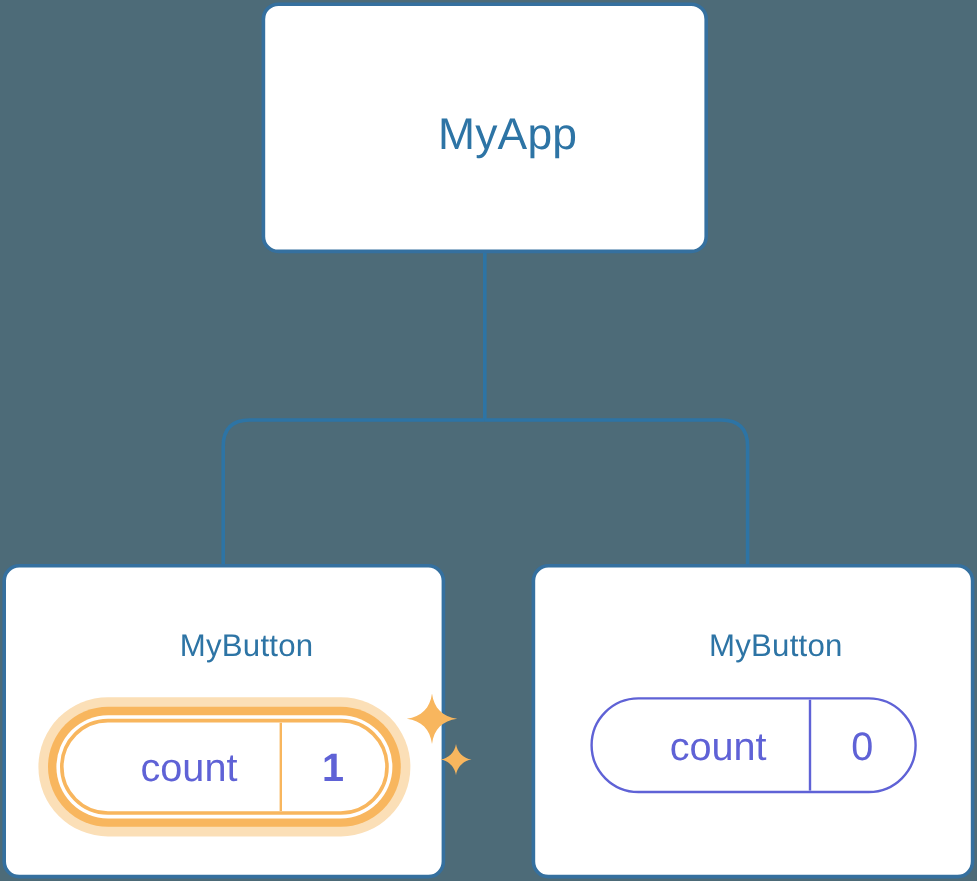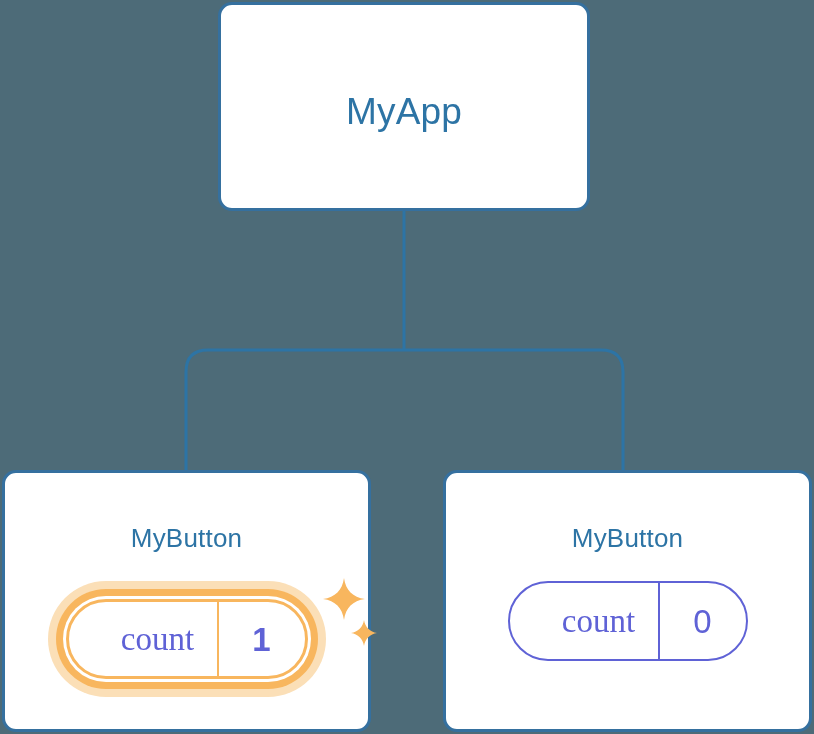--- a/index.html
+++ b/index.html
@@ -61,20 +61,21 @@
   .node-title {
     position: absolute;
     left: 0;
     width: 100%;
     text-align: center;
     color: #2d74a5;
     font-size: 36px;
     font-weight: 400;
     letter-spacing: 0.2px;
     white-space: nowrap;
+    padding-left: 19px;
   }
   #node-app .node-title {
     top: 86px;
     font-size: 37px;
   }
   .node-btn .node-title {
     top: 50px;
     font-size: 26px;
   }
 
@@ -101,23 +102,22 @@
   .pill-val {
     display: flex;
     align-items: center;
     justify-content: center;
     color: #5f62d6;
     font-size: 33px;
     line-height: 1;
     box-sizing: border-box;
   }
   .pill-key {
-    width: 148px;
+    width: 180px;
     padding-left: 30px;
-    font-family: Liberation Serif, serif;
   }
   .pill-val {
     width: 88px;
     border-left: 2px solid #5f62d6;
   }
 
   
   .pill-wrap.is-highlighted {
     padding: 18px;
   }

